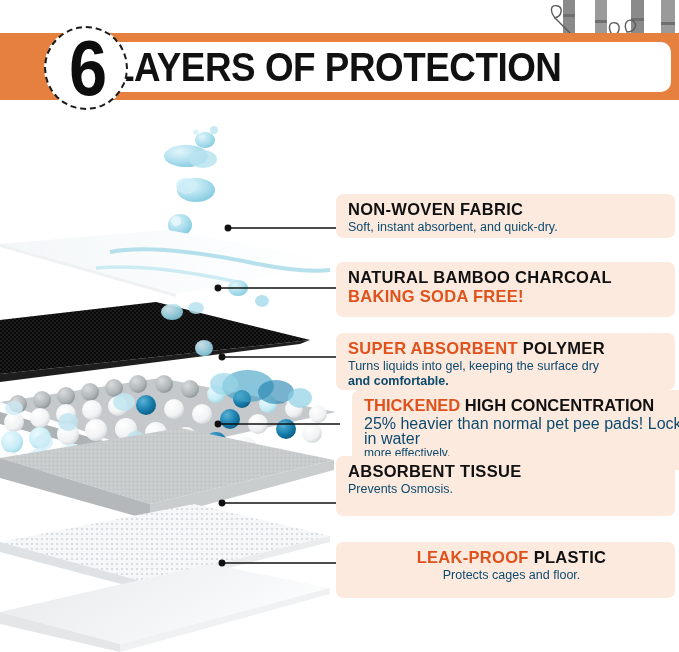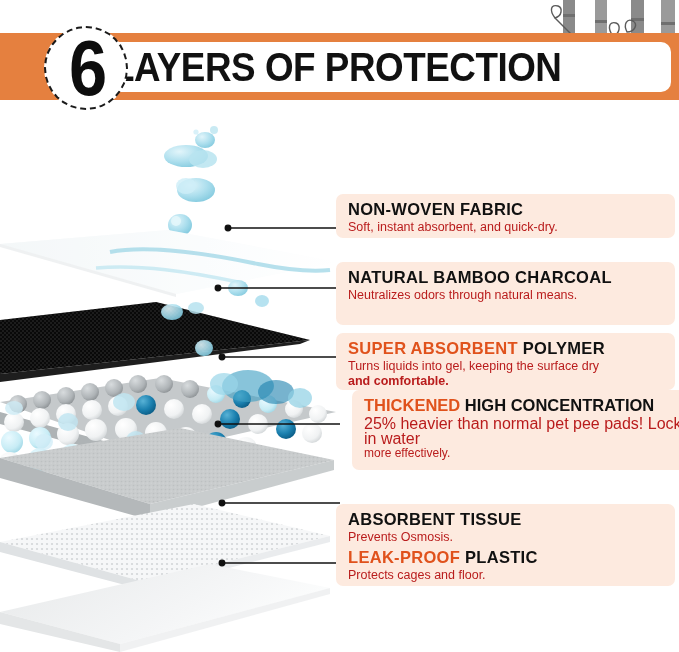--- a/index.html
+++ b/index.html
@@ -118,21 +118,21 @@
     font-size: 16.5px;
     letter-spacing: 0.3px;
     color: #111111;
     line-height: 19px;
     white-space: nowrap;
   }
   .lbl-title .hl { color: #E0521C; }
   .lbl-sub {
     font-family: "Liberation Sans", sans-serif;
     font-size: 12.5px;
-    color: #b91c1c;
+    color: #0c4a6e;
     line-height: 15px;
     margin-top: 1px;
   }
   .lbl-title.tight { letter-spacing: 0px; }
 </style>
 </head>
 <body>
 
 <div id="header">
 
@@ -357,46 +357,46 @@
   </g>
 </svg>
 
 <div id="labels">
 
   <div class="label-box" style="top:194px;height:44px;">
     <div class="lbl-title">NON-WOVEN FABRIC</div>
     <div class="lbl-sub">Soft, instant absorbent, and quick-dry.</div>
   </div>
 
-  <div class="label-box" style="top:262px;height:63px;">
+  <div class="label-box" style="top:262px;height:55px;">
     <div class="lbl-title">NATURAL BAMBOO CHARCOAL</div>
-    <div class="lbl-sub">Neutralizes odors through natural means.</div>
+    <div class="lbl-title" style="color:#E0521C;">BAKING SODA FREE!</div>
   </div>
 
   <div class="label-box" style="top:333px;height:57px;">
     <div class="lbl-title">
       <span class="hl">SUPER ABSORBENT</span><span> POLYMER</span>
     </div>
     <div class="lbl-sub">Turns liquids into gel, keeping the surface dry</div>
     <div class="lbl-sub" style="margin-top:0;font-weight:bold;">and comfortable.</div>
   </div>
 
   <div class="label-box" style="top:390px;height:80px;margin-left:16px;">
     <div class="lbl-title tight">
       <span class="hl">THICKENED</span><span> HIGH CONCENTRATION</span>
     </div>
     <div class="lbl-sub" style="font-size:16px;">25% heavier than normal pet pee pads! Locks in water</div>
     <div class="lbl-sub" style="margin-top:0;font-size:12px;">more effectively.</div>
   </div>
 
-  <div class="label-box" style="top:504px;height:60px;border-radius:7px;">
+  <div class="label-box" style="top:456px;height:60px;border-radius:7px;">
     <div class="lbl-title">ABSORBENT TISSUE</div>
     <div class="lbl-sub">Prevents Osmosis.</div>
   </div>
 
-  <div class="label-box" style="top:542px;height:44px;">
+  <div class="label-box" style="top:542px;height:56px;text-align:center;">
     <div class="lbl-title">
       <span class="hl">LEAK-PROOF</span><span> PLASTIC</span>
     </div>
     <div class="lbl-sub">Protects cages and floor.</div>
   </div>
 
 </div>
 
 </body></html>

